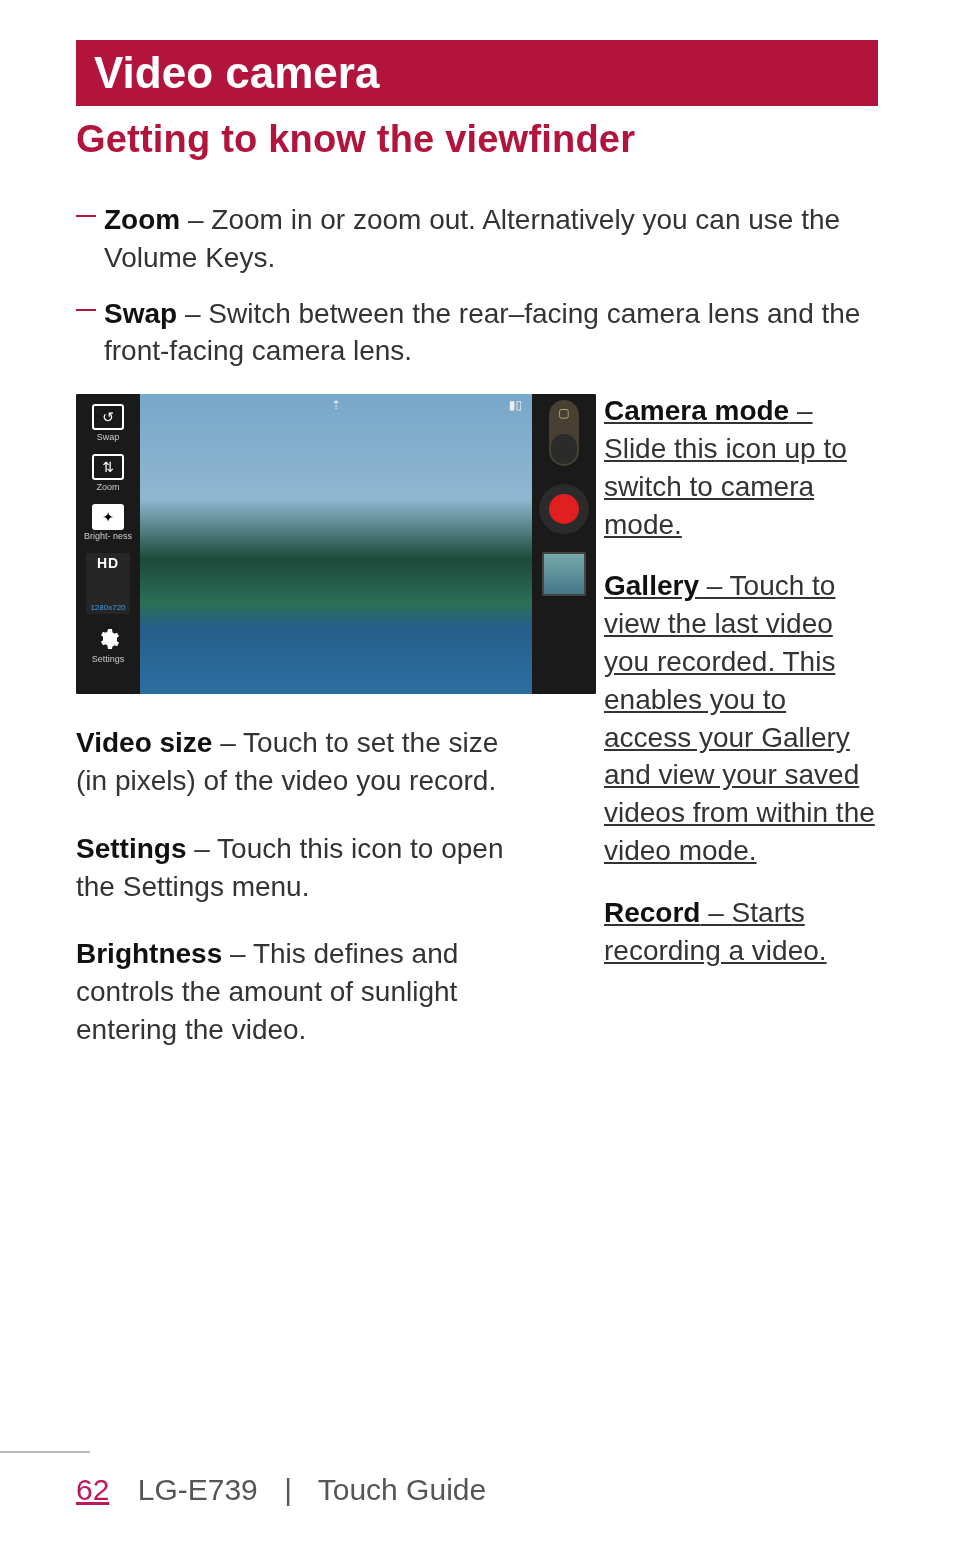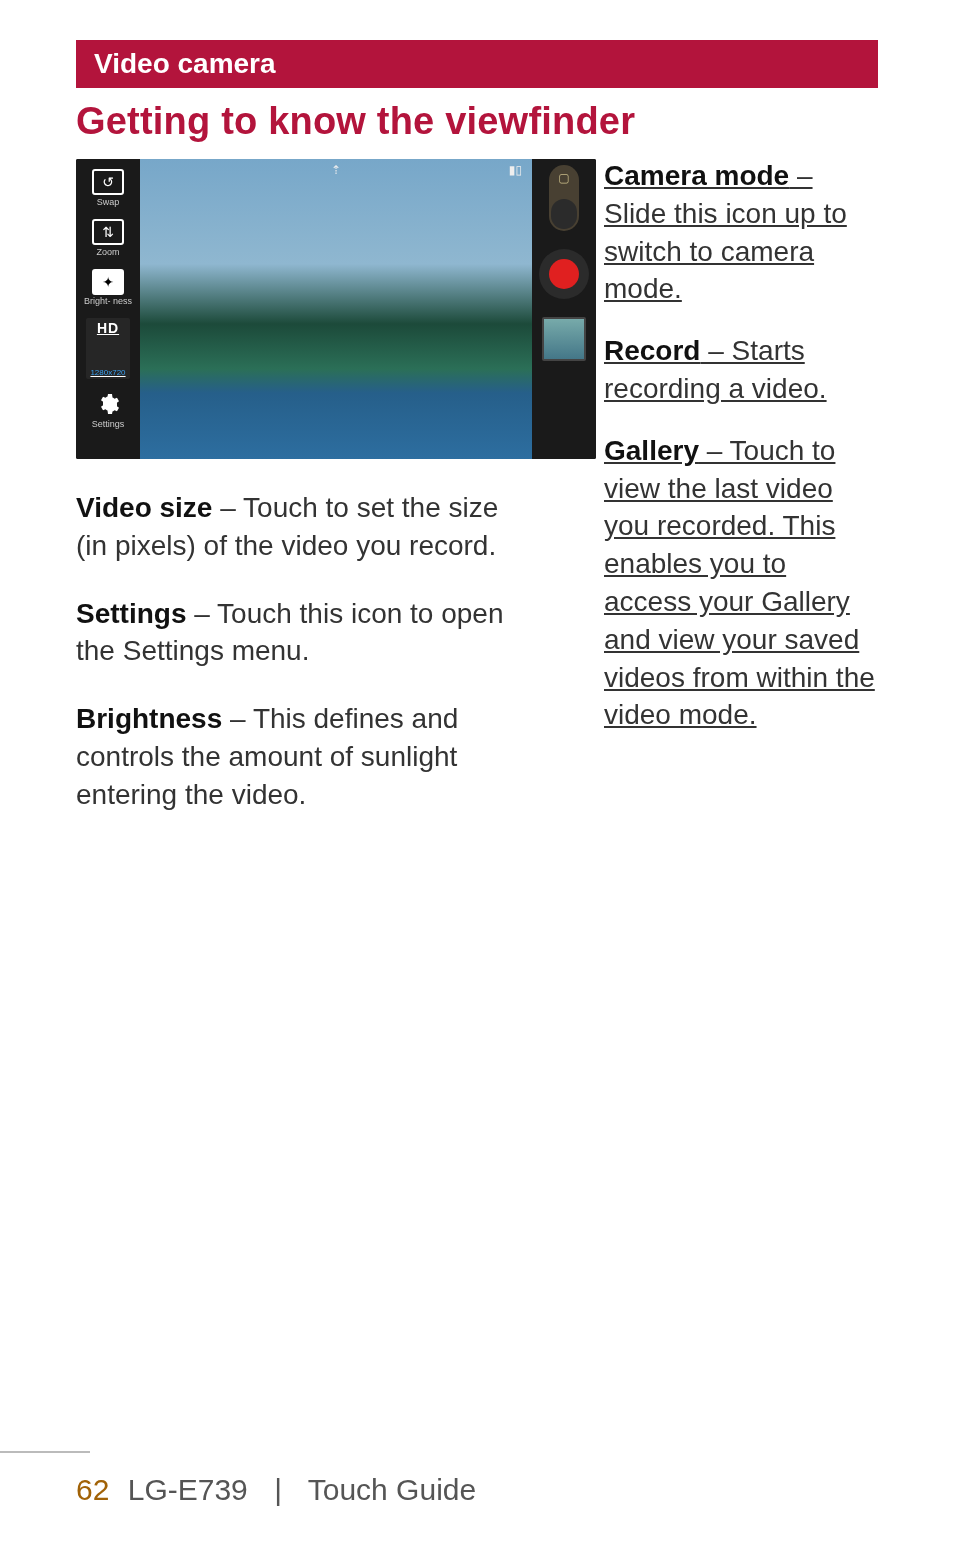--- a/index.html
+++ b/index.html
@@ -3,21 +3,21 @@
 <meta charset="utf-8">
 <style>
   * { box-sizing: border-box; margin: 0; padding: 0; }
   html, body { width: 954px; height: 1557px; background: #fff; font-family: "Helvetica Neue", Helvetica, Arial, sans-serif; }
   .page { position: relative; width: 954px; height: 1557px; padding: 40px 76px 0 76px; }
   .banner {
     background: #b3143c;
     color: #fff;
     padding: 8px 18px;
     font-weight: 700;
-    font-size: 28px;
+    font-size: 44px;
     font-family: "Helvetica Neue", Arial, sans-serif;
   }
   .subtitle {
     color: #b3143c;
     font-size: 38px;
     font-weight: 700;
     margin-top: 12px;
     letter-spacing: 0.2px;
   }
   .callouts-top { margin-top: 40px; }
@@ -50,21 +50,21 @@
     position: absolute; left: 0; top: 0; width: 64px; height: 300px;
     background: #1a1a1a; color: #fff; display: flex; flex-direction: column; align-items: center;
     padding-top: 6px; gap: 4px; font-size: 9px;
   }
   .lb-item { display: flex; flex-direction: column; align-items: center; gap: 2px; width: 100%; padding: 4px 0; }
   .lb-icon { width: 32px; height: 26px; border: 2px solid #fff; border-radius: 3px; display: flex; align-items: center; justify-content: center; font-size: 14px; }
   .lb-icon.swap::before { content: "↺"; }
   .lb-icon.zoom::before { content: "⇅"; }
   .lb-icon.bright { background: #fff; color: #000; }
   .lb-icon.bright::before { content: "✦"; color:#000; }
-  .lb-hd { width: 44px; text-align: center; background: #262626; border-radius: 2px; padding: 2px 0; text-decoration: underline; }
+  .lb-hd { width: 44px; text-align: center; background: #262626; border-radius: 2px; padding: 2px 0; }
   .lb-hd .hd-big { font-size: 14px; font-weight: 700; letter-spacing: 1px; }
   .lb-hd .hd-small { font-size: 8px; color: #3aa0f0; margin-top: 32px; }
   .lb-icon.gear { border: none; }
   .lb-icon.gear svg { width: 24px; height: 24px; fill: #fff; }
   .lb-label { font-size: 9px; color: #ccc; }
 
   .rightbar {
     position: absolute; right: 0; top: 0; width: 64px; height: 300px;
     background: #1a1a1a; display: flex; flex-direction: column; align-items: center; justify-content: flex-start;
     padding-top: 6px; gap: 18px;
@@ -85,21 +85,21 @@
   }
   .rec-text .dot { color: #e02020; }
   .statusbar { position: absolute; top: 4px; left: 64px; right: 64px; height: 16px; display:flex; justify-content:flex-end; gap:10px; padding-right:10px; color:#eee; font-size:12px; }
   .statusbar .mic { position:absolute; left:50%; transform:translateX(-50%); }
 
   
   .footer {
     position: absolute; left: 0; bottom: 50px; padding-left: 76px;
     font-size: 30px; color: #555; font-weight: 300;
   }
-  .footer .pnum { color: #a16207; margin-right: 10px; }
+  .footer .pnum { color: #be185d; margin-right: 20px; text-decoration: underline; }
   .footer .sep { margin: 0 18px; }
   .footer-rule { position: absolute; left: 0; bottom: 104px; width: 90px; height: 2px; background: #bbb; }
 
   .left-callouts { margin-top: 30px; }
   .left-callouts .callout { margin-bottom: 30px; }
   .right-callouts { margin-top: 4px; }
   .callout-top { position: relative; padding-left: 28px; }
   .callout-top::before {
     content: ""; position: absolute; left: 0; top: 14px; width: 20px; height: 2px; background: #b3143c;
   }
@@ -113,20 +113,28 @@
 <body>
 
 <div class="page">
 
   <div class="banner">
     <span>Video camera</span>
   </div>
 
   <div class="subtitle">Getting to know the viewfinder</div>
 
+  <div class="callouts-top">
+    <div class="callout callout-top">
+      <span class="term">Zoom</span><span> – Zoom in or zoom out. Alternatively you can use the Volume Keys.</span>
+    </div>
+    <div class="callout callout-top">
+      <span class="term">Swap</span><span> – Switch between the rear–facing camera lens and the front-facing camera lens.</span>
+    </div>
+  </div>
 
   <div class="midwrap">
     <div class="row">
       <div class="left-col">
         <div class="shot-wrap">
           <div class="shot">
             <div class="scene"></div>
             <div class="statusbar">
               <span class="mic">⇡</span>
               <span>▮▯</span>
@@ -188,24 +196,24 @@
             <span class="term">Brightness</span><span> – This defines and controls the amount of sunlight entering the video.</span>
           </div>
         </div>
       </div>
 
       <div class="right-col right-callouts">
         <div class="callout">
           <span class="term">Camera mode</span><span> – Slide this icon up to switch to camera mode.</span>
         </div>
         <div class="callout">
+          <span class="term">Gallery</span><span> – Touch to view the last video you recorded. This enables you to access your Gallery and view your saved videos from within the video mode.</span>
+        </div>
+        <div class="callout">
           <span class="term">Record</span><span> – Starts recording a video.</span>
-        </div>
-        <div class="callout">
-          <span class="term">Gallery</span><span> – Touch to view the last video you recorded. This enables you to access your Gallery and view your saved videos from within the video mode.</span>
         </div>
       </div>
     </div>
   </div>
 
   <div class="footer-rule"></div>
   <div class="footer">
     <span class="pnum">62</span>
     <span>LG-E739</span>
     <span class="sep">|</span>

